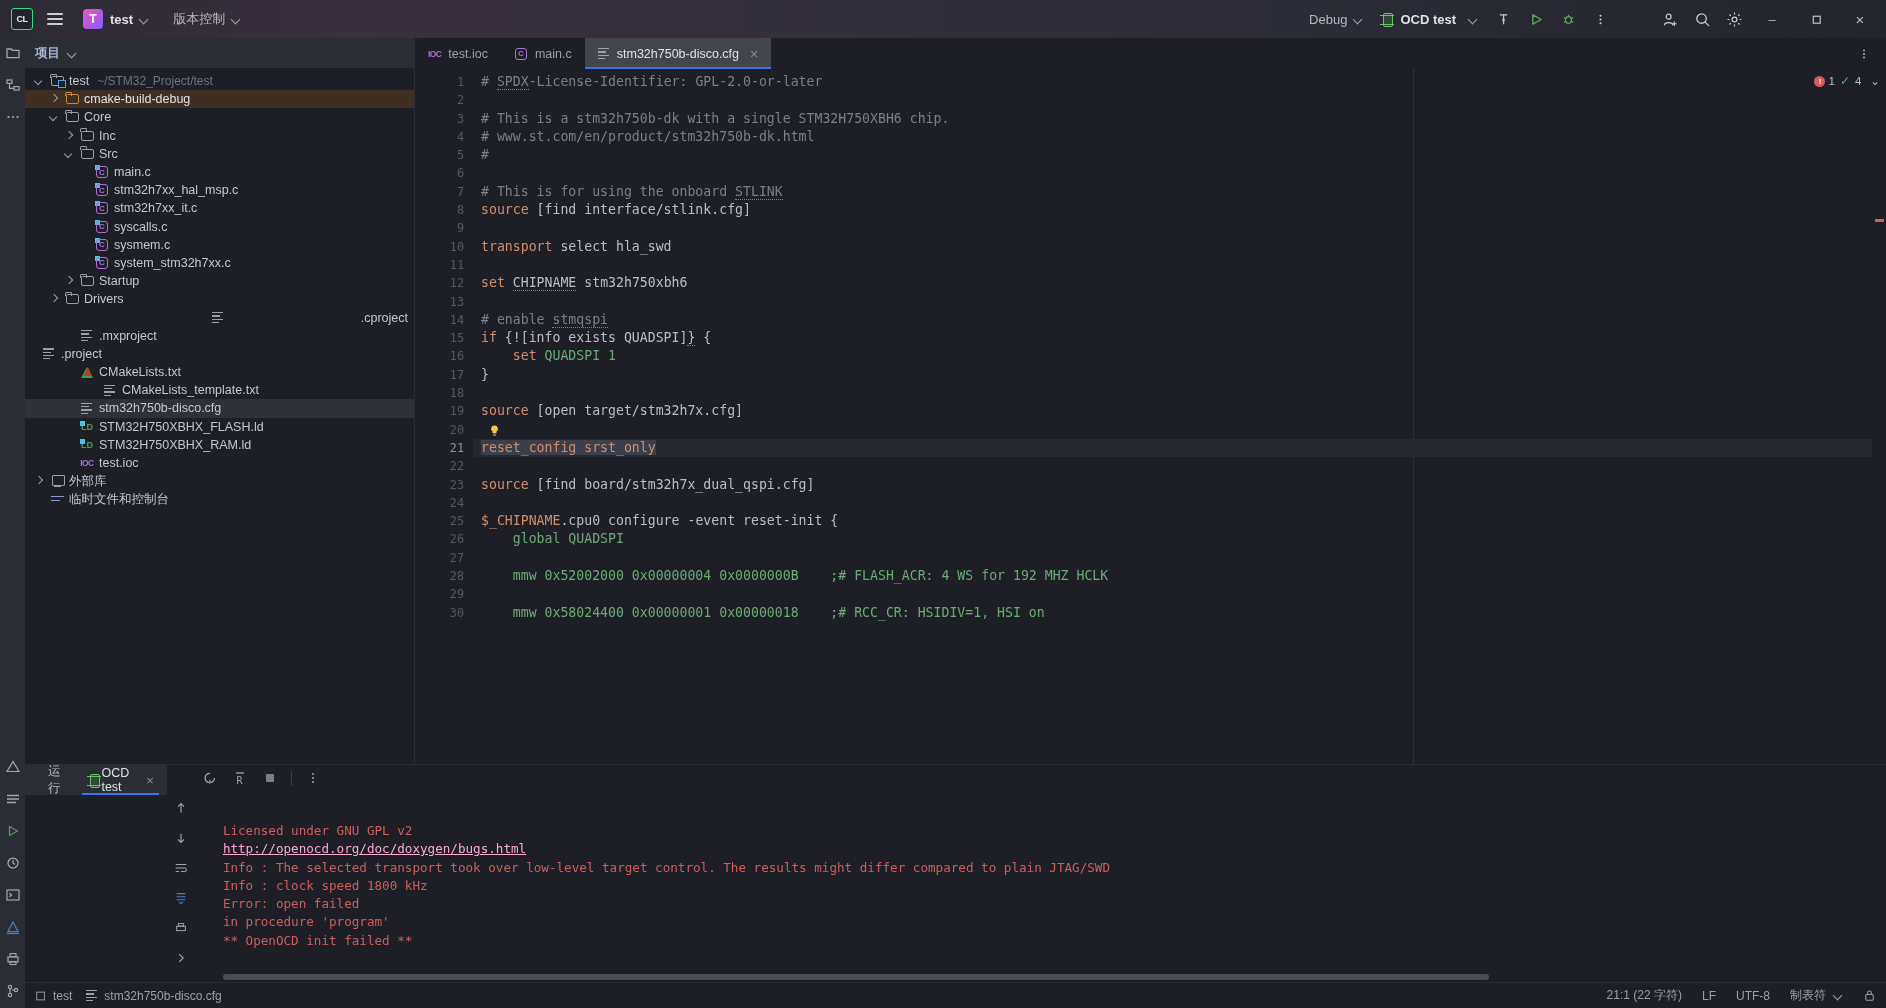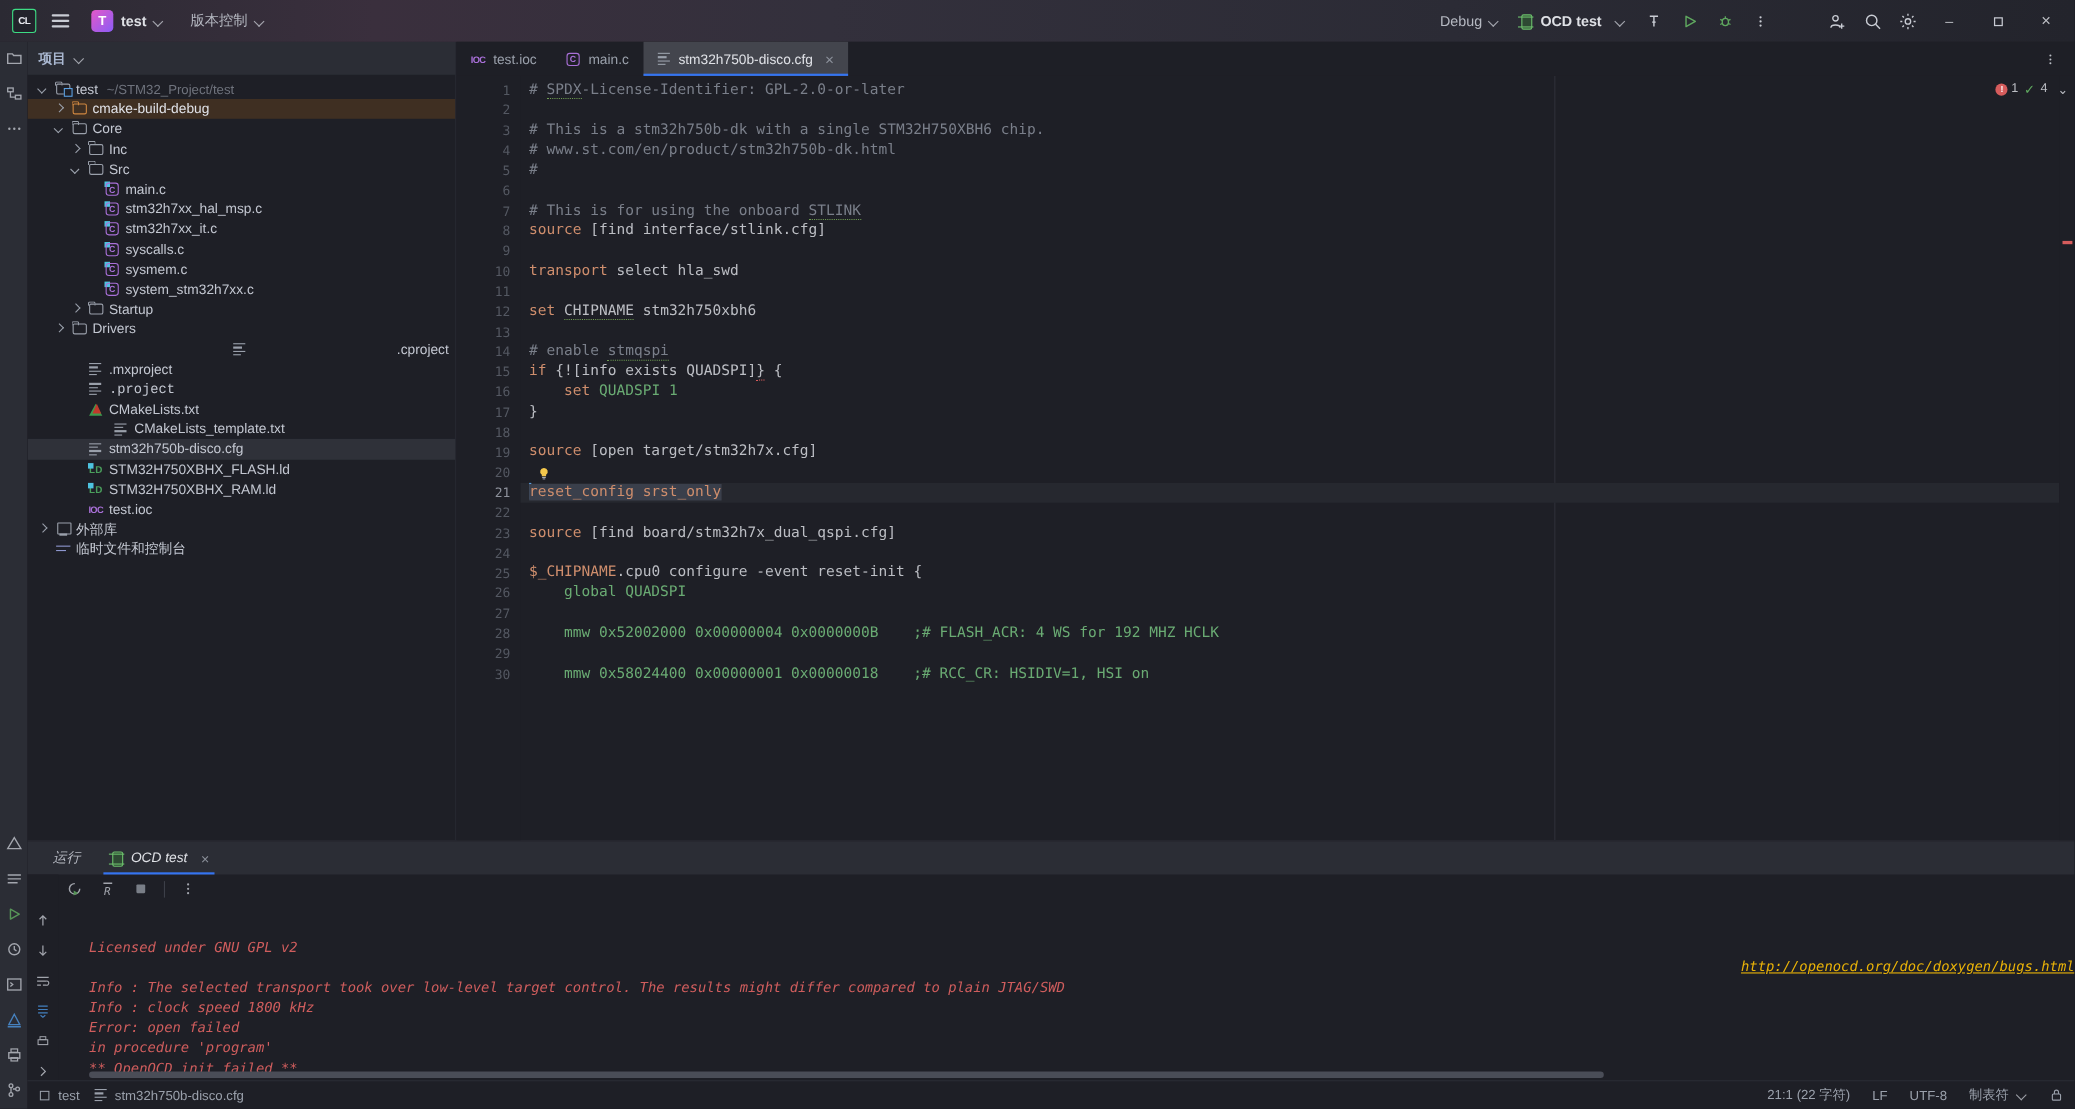--- a/index.html
+++ b/index.html
@@ -212,41 +212,41 @@
     font-size: 11.5px; color: #bcbec4; z-index: 5;
   }
   .err-pill {
     display:flex; align-items:center; gap:3px;
   }
   .circ-red { width:11px;height:11px;border-radius:50%;background:#d65c5c;color:#fff;font-size:8px;
     display:flex;align-items:center;justify-content:center;font-weight:bold;}
   .chk-green { color:#5fa85f; font-size: 12px; }
 
   
-  .bottom-panel { height: 218px; flex: 0 0 218px; display: flex; flex-direction: column; background: #1e1f26; border-top: 1px solid #2b2d35; font-style: italic;}
+  .bottom-panel { height: 218px; flex: 0 0 218px; display: flex; flex-direction: row; background: #1e1f26; border-top: 1px solid #2b2d35;}
   .bp-tabs { height: 30px; flex: 0 0 30px; display: flex; align-items: stretch; background: #2b2d35; padding-left: 10px; }
   .bp-tab {
     display: flex; align-items: center; gap: 6px; padding: 0 13px; font-size: 12.5px; color: #b6b9c2;
     position: relative;
   }
   .bp-tab.active { color: #dfe1e6; }
   .bp-tab.active::after { content:''; position:absolute; left:8px; right:8px; bottom:0; height:2.4px; background:#3574f0;}
   .bp-body { flex: 1; display: flex; min-height: 0; }
   .bp-rail {
     width: 28px; flex: 0 0 28px; background:#1e1f26; display:flex; flex-direction:column; align-items:center;
     padding-top: 34px; gap: 12px;
   }
   .bp-main { flex: 1; display: flex; flex-direction: column; min-width: 0; }
   .bp-toolbar { height: 26px; flex: 0 0 26px; display:flex; align-items:center; gap: 12px; padding-left: 6px; }
   .console {
     flex: 1; overflow: hidden; padding: 3px 0 0 28px; position: relative;
     font-family: "DejaVu Sans Mono", monospace; font-size: 12.6px; line-height: 18.3px; margin-top: 28px;
   }
   .c-red { color: #cf5d5d; white-space: pre; }
-  .c-link { color: #eab308; text-decoration: underline; text-align: right; }
+  .c-link { color: #f9a8d4; text-decoration: underline; }
   .hscroll {
     position: absolute; left: 28px; right: 40px; bottom: 2px; height: 6px; background: transparent;
   }
   .hscroll i { display:block; height:6px; width: 78%; background:#4a4d57; border-radius:3px; }
 
   
   .statusbar {
     height: 26px; flex: 0 0 26px; background: #1e1f26; border-top: 1px solid #2b2d35;
     display: flex; align-items: center; padding: 0 10px; gap: 14px; font-size: 12px; color: #9aa0ab;
   }
@@ -562,21 +562,21 @@
                 <span class="ico">
                   <span class="lines">
                     <i></i>
                     <i></i>
                     <i></i>
                     <i></i>
                   </span>
                 </span>
                 <span>.mxproject</span>
               </div>
-              <div class="tree-row" style="padding-left: 38px; font-family: Liberation Mono, monospace;">
+              <div class="tree-row" style="">
                 <span class="tw"></span>
                 <span class="ico">
                   <span class="lines">
                     <i></i>
                     <i></i>
                     <i></i>
                     <i></i>
                   </span>
                 </span>
                 <span>.project</span>

